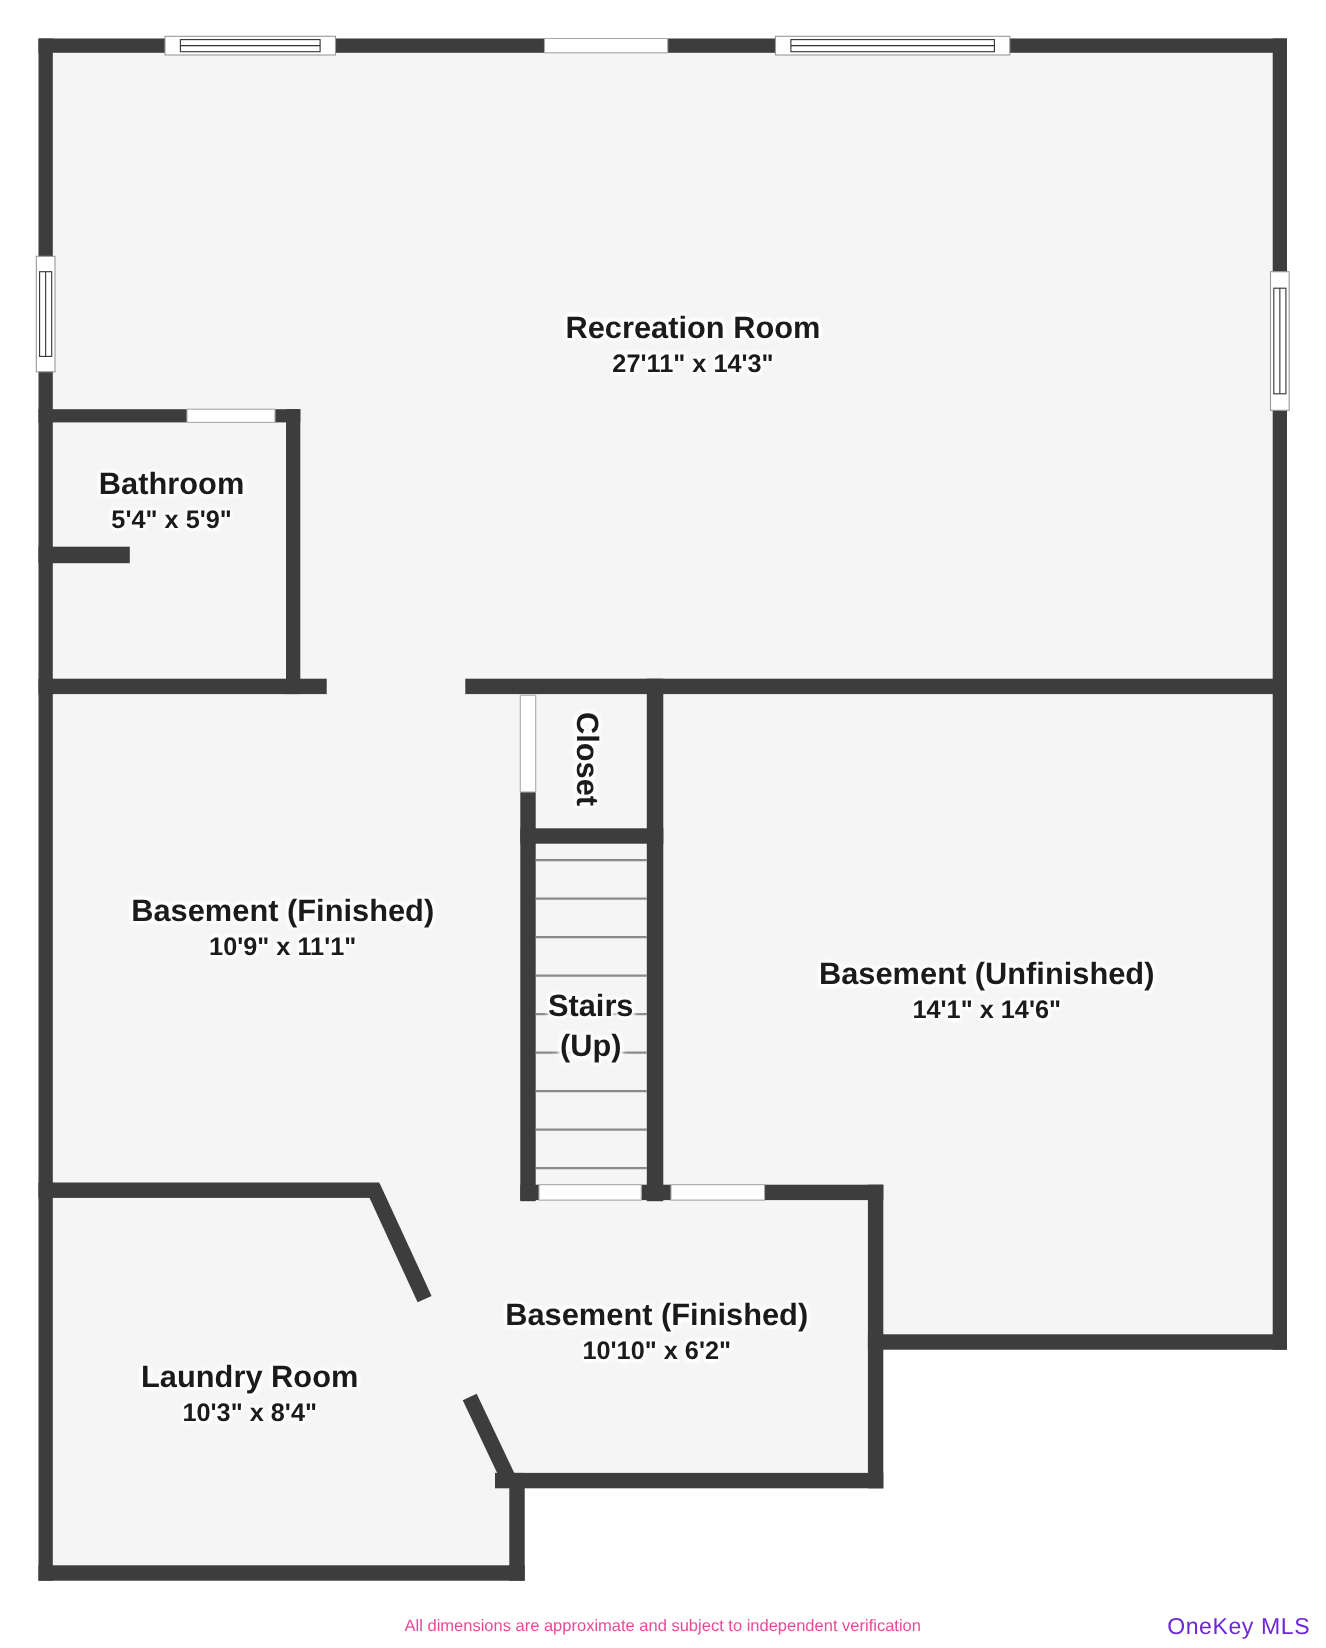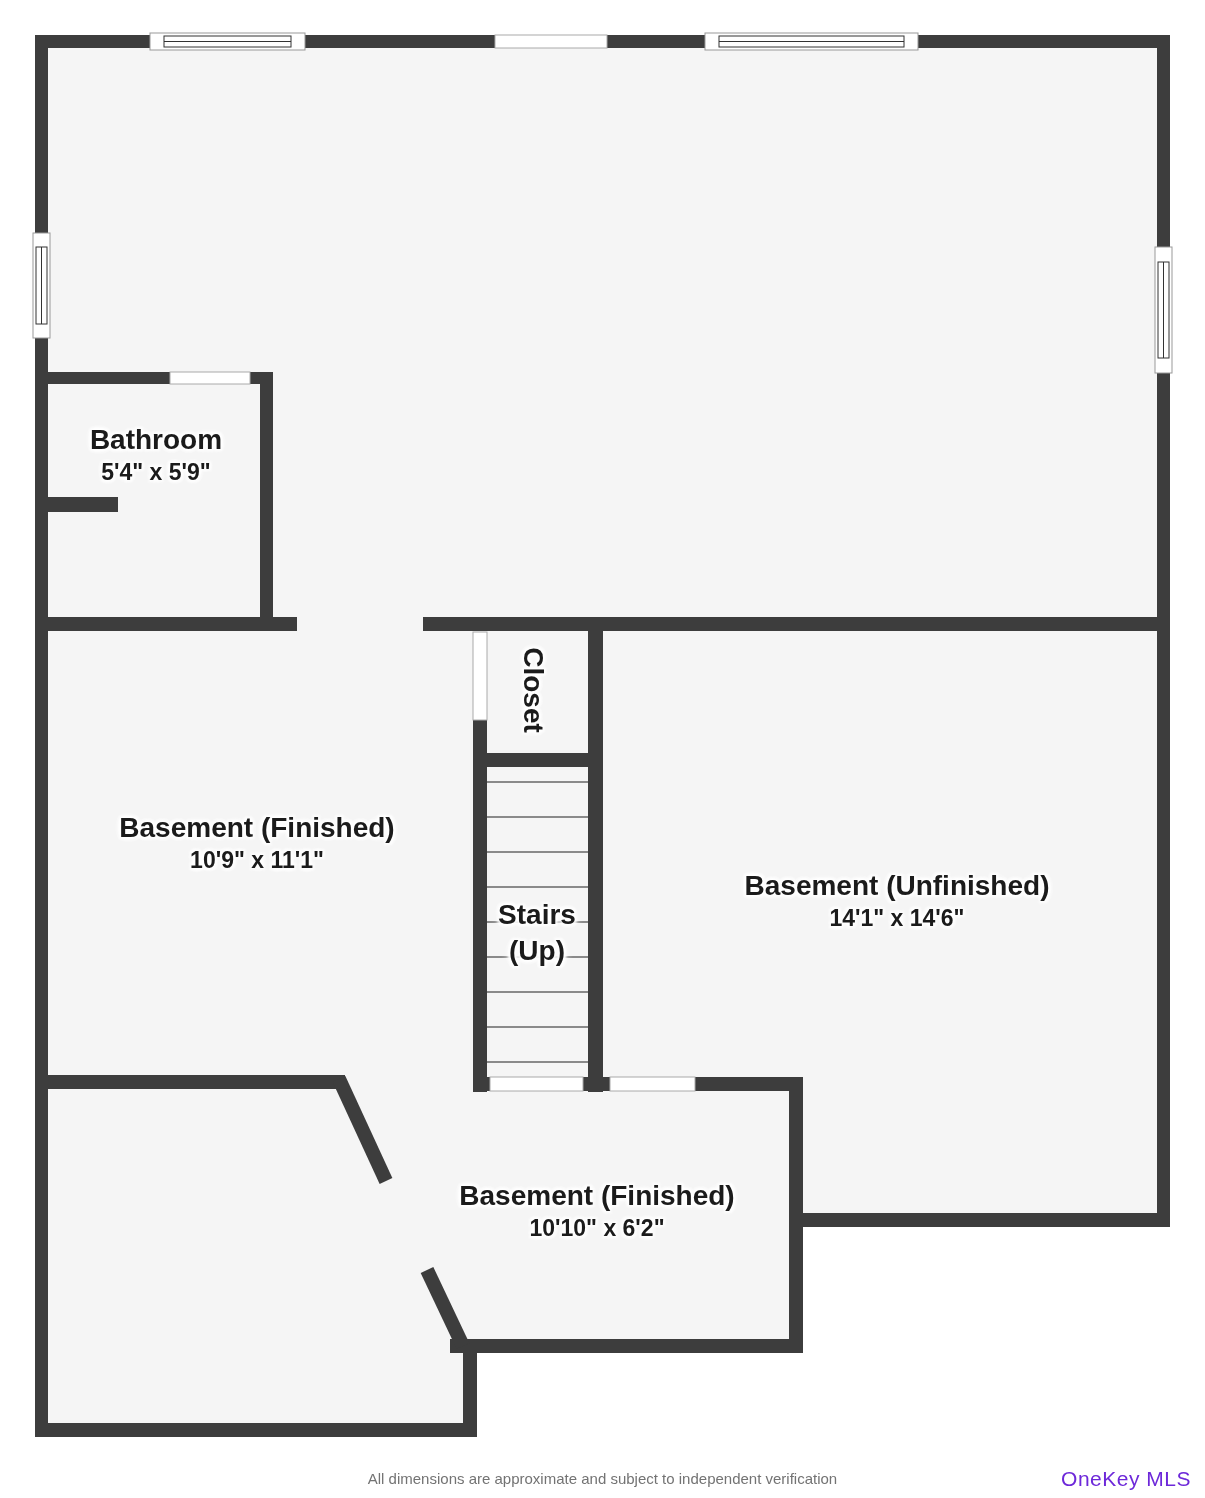--- a/index.html
+++ b/index.html
@@ -7,21 +7,21 @@
         font-family:"Liberation Sans", sans-serif;}
   .plan svg{position:absolute;left:0;top:0;}
   .label{position:absolute;transform:translate(-50%,-50%);display:flex;flex-direction:column;
          align-items:center;color:#1b1b1b;font-weight:700;white-space:nowrap;line-height:1.3;
          text-shadow:-2px -2px 3px #fff, 2px -2px 3px #fff, -2px 2px 3px #fff, 2px 2px 3px #fff,
                      0 0 8px #fff, 0 0 10px #fff;}
   .label .room-name{font-size:28px;}
   .label .room-dims{font-size:23px;}
   .label.rotated{transform:translate(-50%,-50%) rotate(90deg);}
   .footer{position:absolute;left:0;top:1470px;width:1205px;text-align:center;
-          font-size:15px;color:#737373;font-weight:400;}
+          font-size:15px;color:#ec4899;font-weight:400;}
   .watermark{position:absolute;right:14px;top:1467px;font-size:21px;color:#6d28d9;
              font-weight:400;letter-spacing:0.5px;}
 </style>
 </head>
 <body>
 
 <div class="plan">
 
   <svg width="1205" height="1498" viewBox="0 0 1205 1498">
 
@@ -92,20 +92,24 @@
         <line x1="41.5" y1="247" x2="41.5" y2="324" stroke="#333333" stroke-width="1"></line>
       </g>
       <g>
         <rect x="1155" y="247" width="17" height="126" fill="#ffffff" stroke="#999999"></rect>
         <rect x="1158" y="262" width="11" height="96" fill="#ffffff" stroke="#333333"></rect>
         <line x1="1163.5" y1="262" x2="1163.5" y2="358" stroke="#333333" stroke-width="1"></line>
       </g>
     </g>
   </svg>
 
+  <div class="label" style="left:630px;top:313px;">
+    <span class="room-name">Recreation Room</span>
+    <span class="room-dims">27'11" x 14'3"</span>
+  </div>
 
   <div class="label" style="left:156px;top:455px;">
     <span class="room-name">Bathroom</span>
     <span class="room-dims">5'4" x 5'9"</span>
   </div>
 
   <div class="label rotated" style="left:533px;top:690px;">
     <span class="room-name">Closet</span>
   </div>
 
@@ -122,16 +126,20 @@
   <div class="label" style="left:537px;top:933px;text-align:right;">
     <span class="room-name">Stairs</span>
     <span class="room-name">(Up)</span>
   </div>
 
   <div class="label" style="left:597px;top:1211px;">
     <span class="room-name">Basement (Finished)</span>
     <span class="room-dims">10'10" x 6'2"</span>
   </div>
 
+  <div class="label" style="left:227px;top:1267px;">
+    <span class="room-name">Laundry Room</span>
+    <span class="room-dims">10'3" x 8'4"</span>
+  </div>
 
   <div class="footer">All dimensions are approximate and subject to independent verification</div>
   <div class="watermark">OneKey MLS</div>
 </div>
 
 </body></html>

